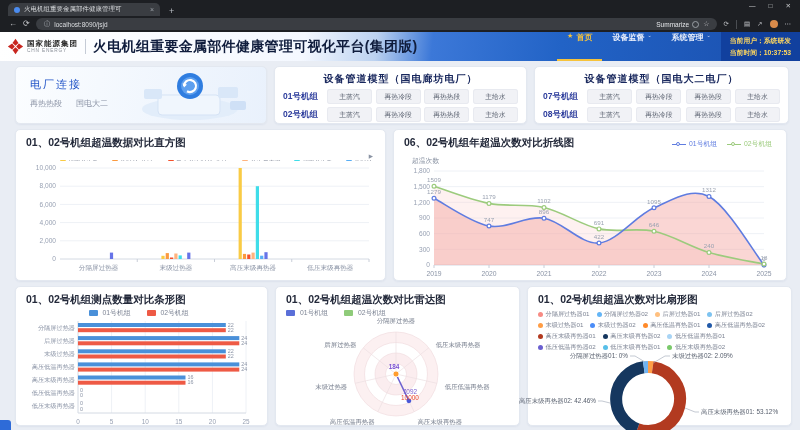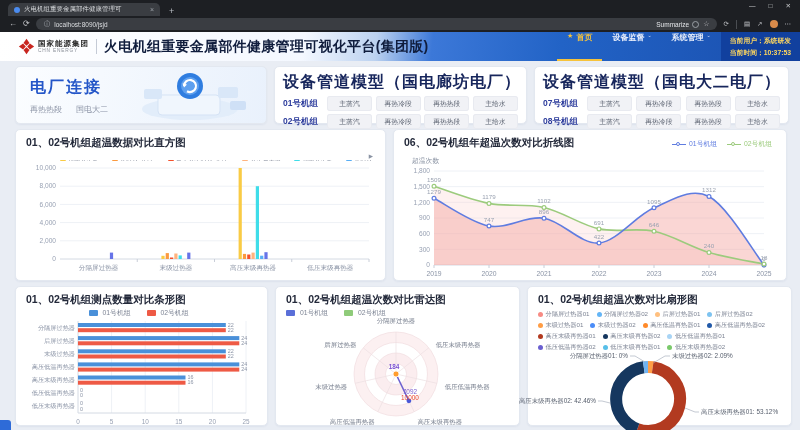--- a/index.html
+++ b/index.html
@@ -19,45 +19,45 @@
 .navbtn{font-size:8px;color:#c2c4c8;line-height:1}
 .urlbox{flex:1;background:#3a3d42;border-radius:8px;height:12px;display:flex;align-items:center;gap:4px;padding:0 8px;font-size:6.5px;color:#dcdee1}
 .urlicon{font-size:6.5px;color:#aeb2b8}
 .chromeright{display:flex;align-items:center;gap:7px;font-size:6.5px;color:#c9cbcf}
 .summarize{display:flex;align-items:center;gap:3px;font-size:6.5px;color:#e4e6e9}
 .cbadge{width:7px;height:7px;border-radius:50%;border:1px solid #9aa0a6;display:inline-block}
 .vsep{width:1px;height:9px;background:#4a4d52}
 .avatar{width:8px;height:8px;border-radius:50%;background:#d98b4a}
 
 .appheader{height:29px;display:flex;align-items:center;background:linear-gradient(96deg,#ffffff 0%,#f4f8ff 38%,#bcd2f0 47%,#3c78d8 54%,#2263c6 70%,#1a4fae 100%);position:relative}
-.brand{display:flex;align-items:center;gap:3px;padding-left:18px;flex:0 0 auto}
+.brand{display:flex;align-items:center;gap:3px;padding-left:7px;flex:0 0 auto}
 .orgtxt{display:flex;flex-direction:column;line-height:1.1}
 .orgcn{font-size:7.5px;font-weight:bold;color:#2b2b2b;letter-spacing:1px}
 .orgen{font-size:4.8px;color:#8a8f98;letter-spacing:.8px}
 .brandsep{width:1px;height:15px;background:#c5cbd6;margin:0 7px}
 .apptitle{font-size:14px;font-weight:bold;color:#101d3d;letter-spacing:.3px;white-space:nowrap}
 #mainnav{display:flex;margin-left:auto;height:100%;align-items:stretch}
 .navitem{color:#e8eefb;font-size:8px;font-weight:bold;padding:0 10px;display:flex;gap:3px;cursor:pointer}
 .navitem.active{color:#f6c33c;box-shadow:inset 0 -2px 0 #f6c33c}
 .navstar{font-size:7px;color:#f6c33c}
 .chev{font-size:5px;color:#b9cdf0}
 .userbox{background:#11409e;height:100%;padding:0 9px;font-size:6.8px;color:#ffd75e;display:flex;flex-direction:column;justify-content:center;gap:2px;font-weight:bold;white-space:nowrap}
 
 .main{padding:5px 8px 0 15px}
 .row{display:flex;gap:7px;margin-bottom:5px}
 .card{background:#fff;border:1px solid #e3e8f0;border-radius:5px;box-shadow:0 1px 2px rgba(30,60,120,.06);position:relative}
 .ctitle{font-size:10.5px;font-weight:bold;color:#23293a;padding:6px 0 1px 10px;white-space:nowrap}
 
 .plantcard{width:252px;height:58px;background:linear-gradient(100deg,#fbfdff,#e9f1fc);overflow:hidden}
 .plantinner{padding:10px 0 0 14px;position:relative;z-index:2}
-.plantname{font-size:16px;font-weight:bold;color:#2456c8;letter-spacing:2px}
+.plantname{font-size:11px;font-weight:normal;color:#2456c8;letter-spacing:2px}
 .plantlinks{margin-top:6px;display:flex;gap:14px;font-size:8px;color:#8b93a5}
 .illus{position:absolute;right:8px;top:2px;width:140px;height:54px}
 .modelcard{width:253px;height:58px;padding:5px 8px 0 8px}
-.mtitle{font-size:16px;font-weight:bold;color:#17265c;text-align:center;letter-spacing:1px;margin-bottom:3px;white-space:nowrap}
+.mtitle{font-size:10px;font-weight:bold;color:#17265c;text-align:center;letter-spacing:1px;margin-bottom:3px;white-space:nowrap}
 .unitrow{display:flex;align-items:center;margin-top:3px}
 .uname{font-size:8.5px;font-weight:bold;color:#2c3c9c;width:44px;flex:0 0 auto}
 .ubtns{display:flex;flex:1;justify-content:space-between}
 .pbtn{font-size:6.8px;color:#5d6472;background:#f1f2f6;border-radius:3px;padding:2.5px 0;width:45px;text-align:center;cursor:pointer;box-shadow:0 0 0 1px #e8eaf0 inset}
 
 .chartbody{padding:0 0 0 6px}
 .blegend{position:relative;margin:1px 12px 0 44px;height:9px;overflow:hidden;white-space:nowrap}
 .lgi{display:inline-flex;align-items:center;gap:2px;font-size:6.2px;color:#7d8494;margin-right:6px}
 .lgi i{width:6px;height:6px;border-radius:1px;display:inline-block}
 .lgarrow{position:absolute;right:0;top:1px;font-size:5.5px;color:#8a93a3;cursor:pointer}

